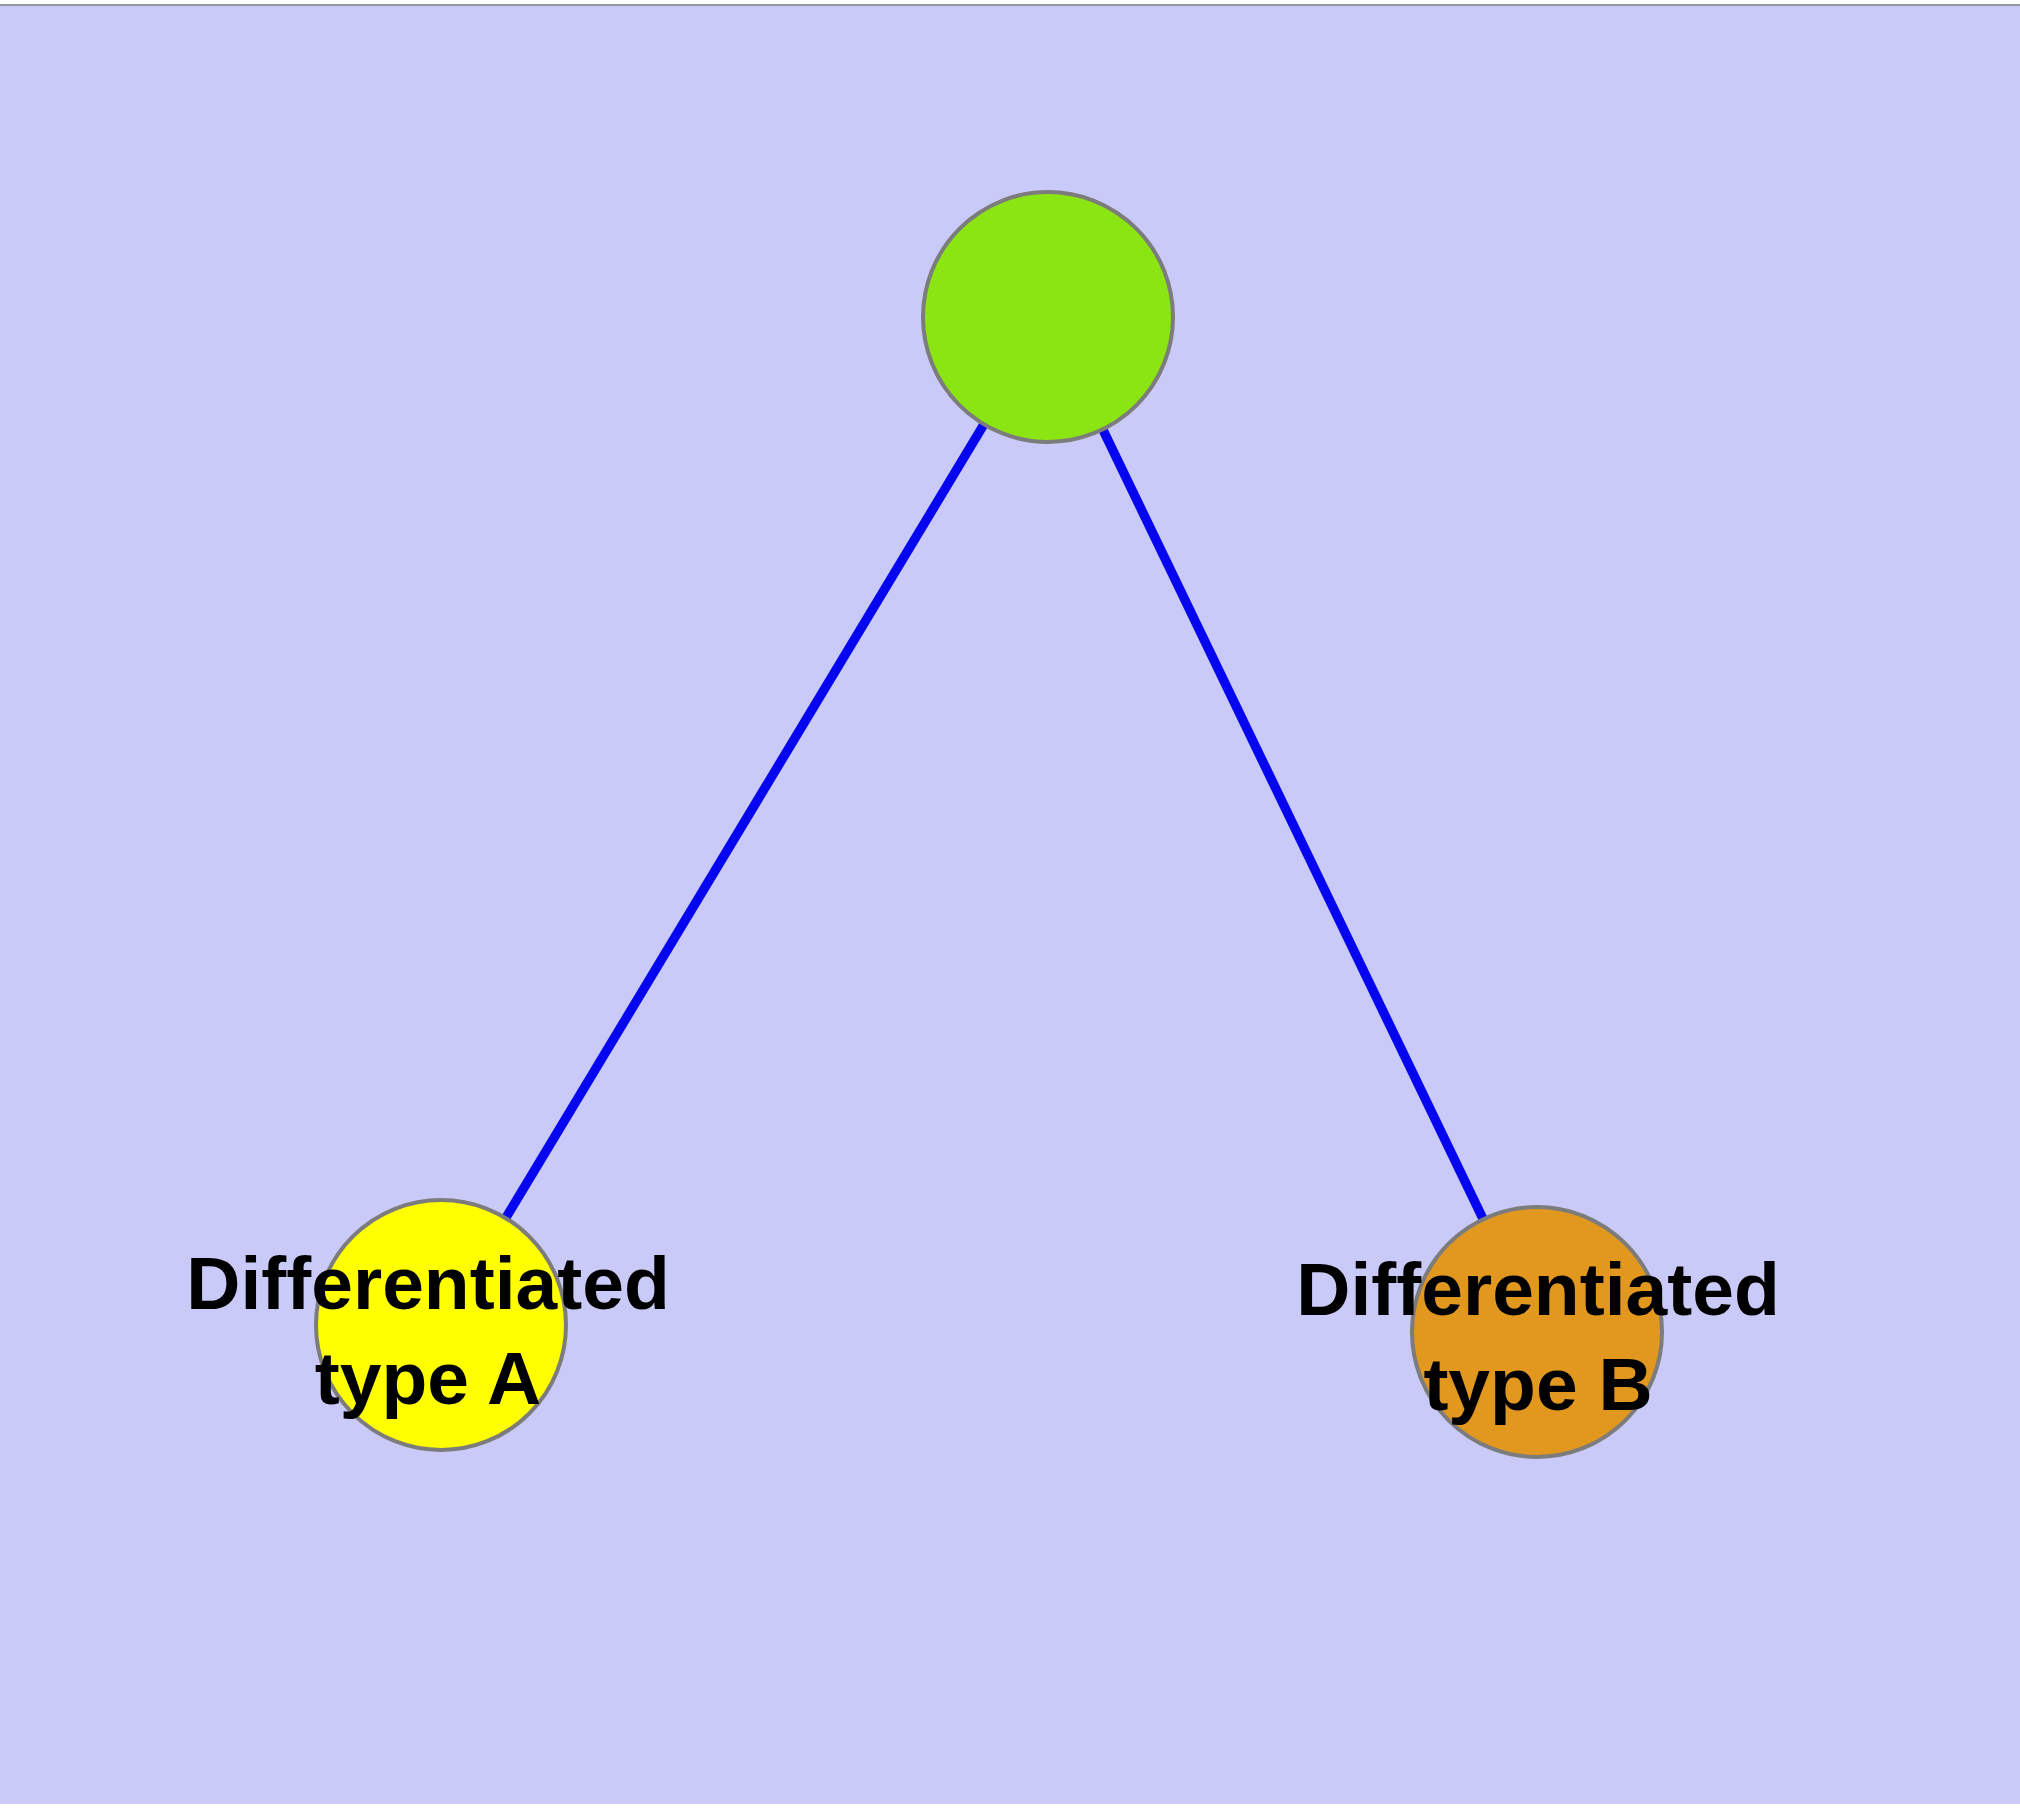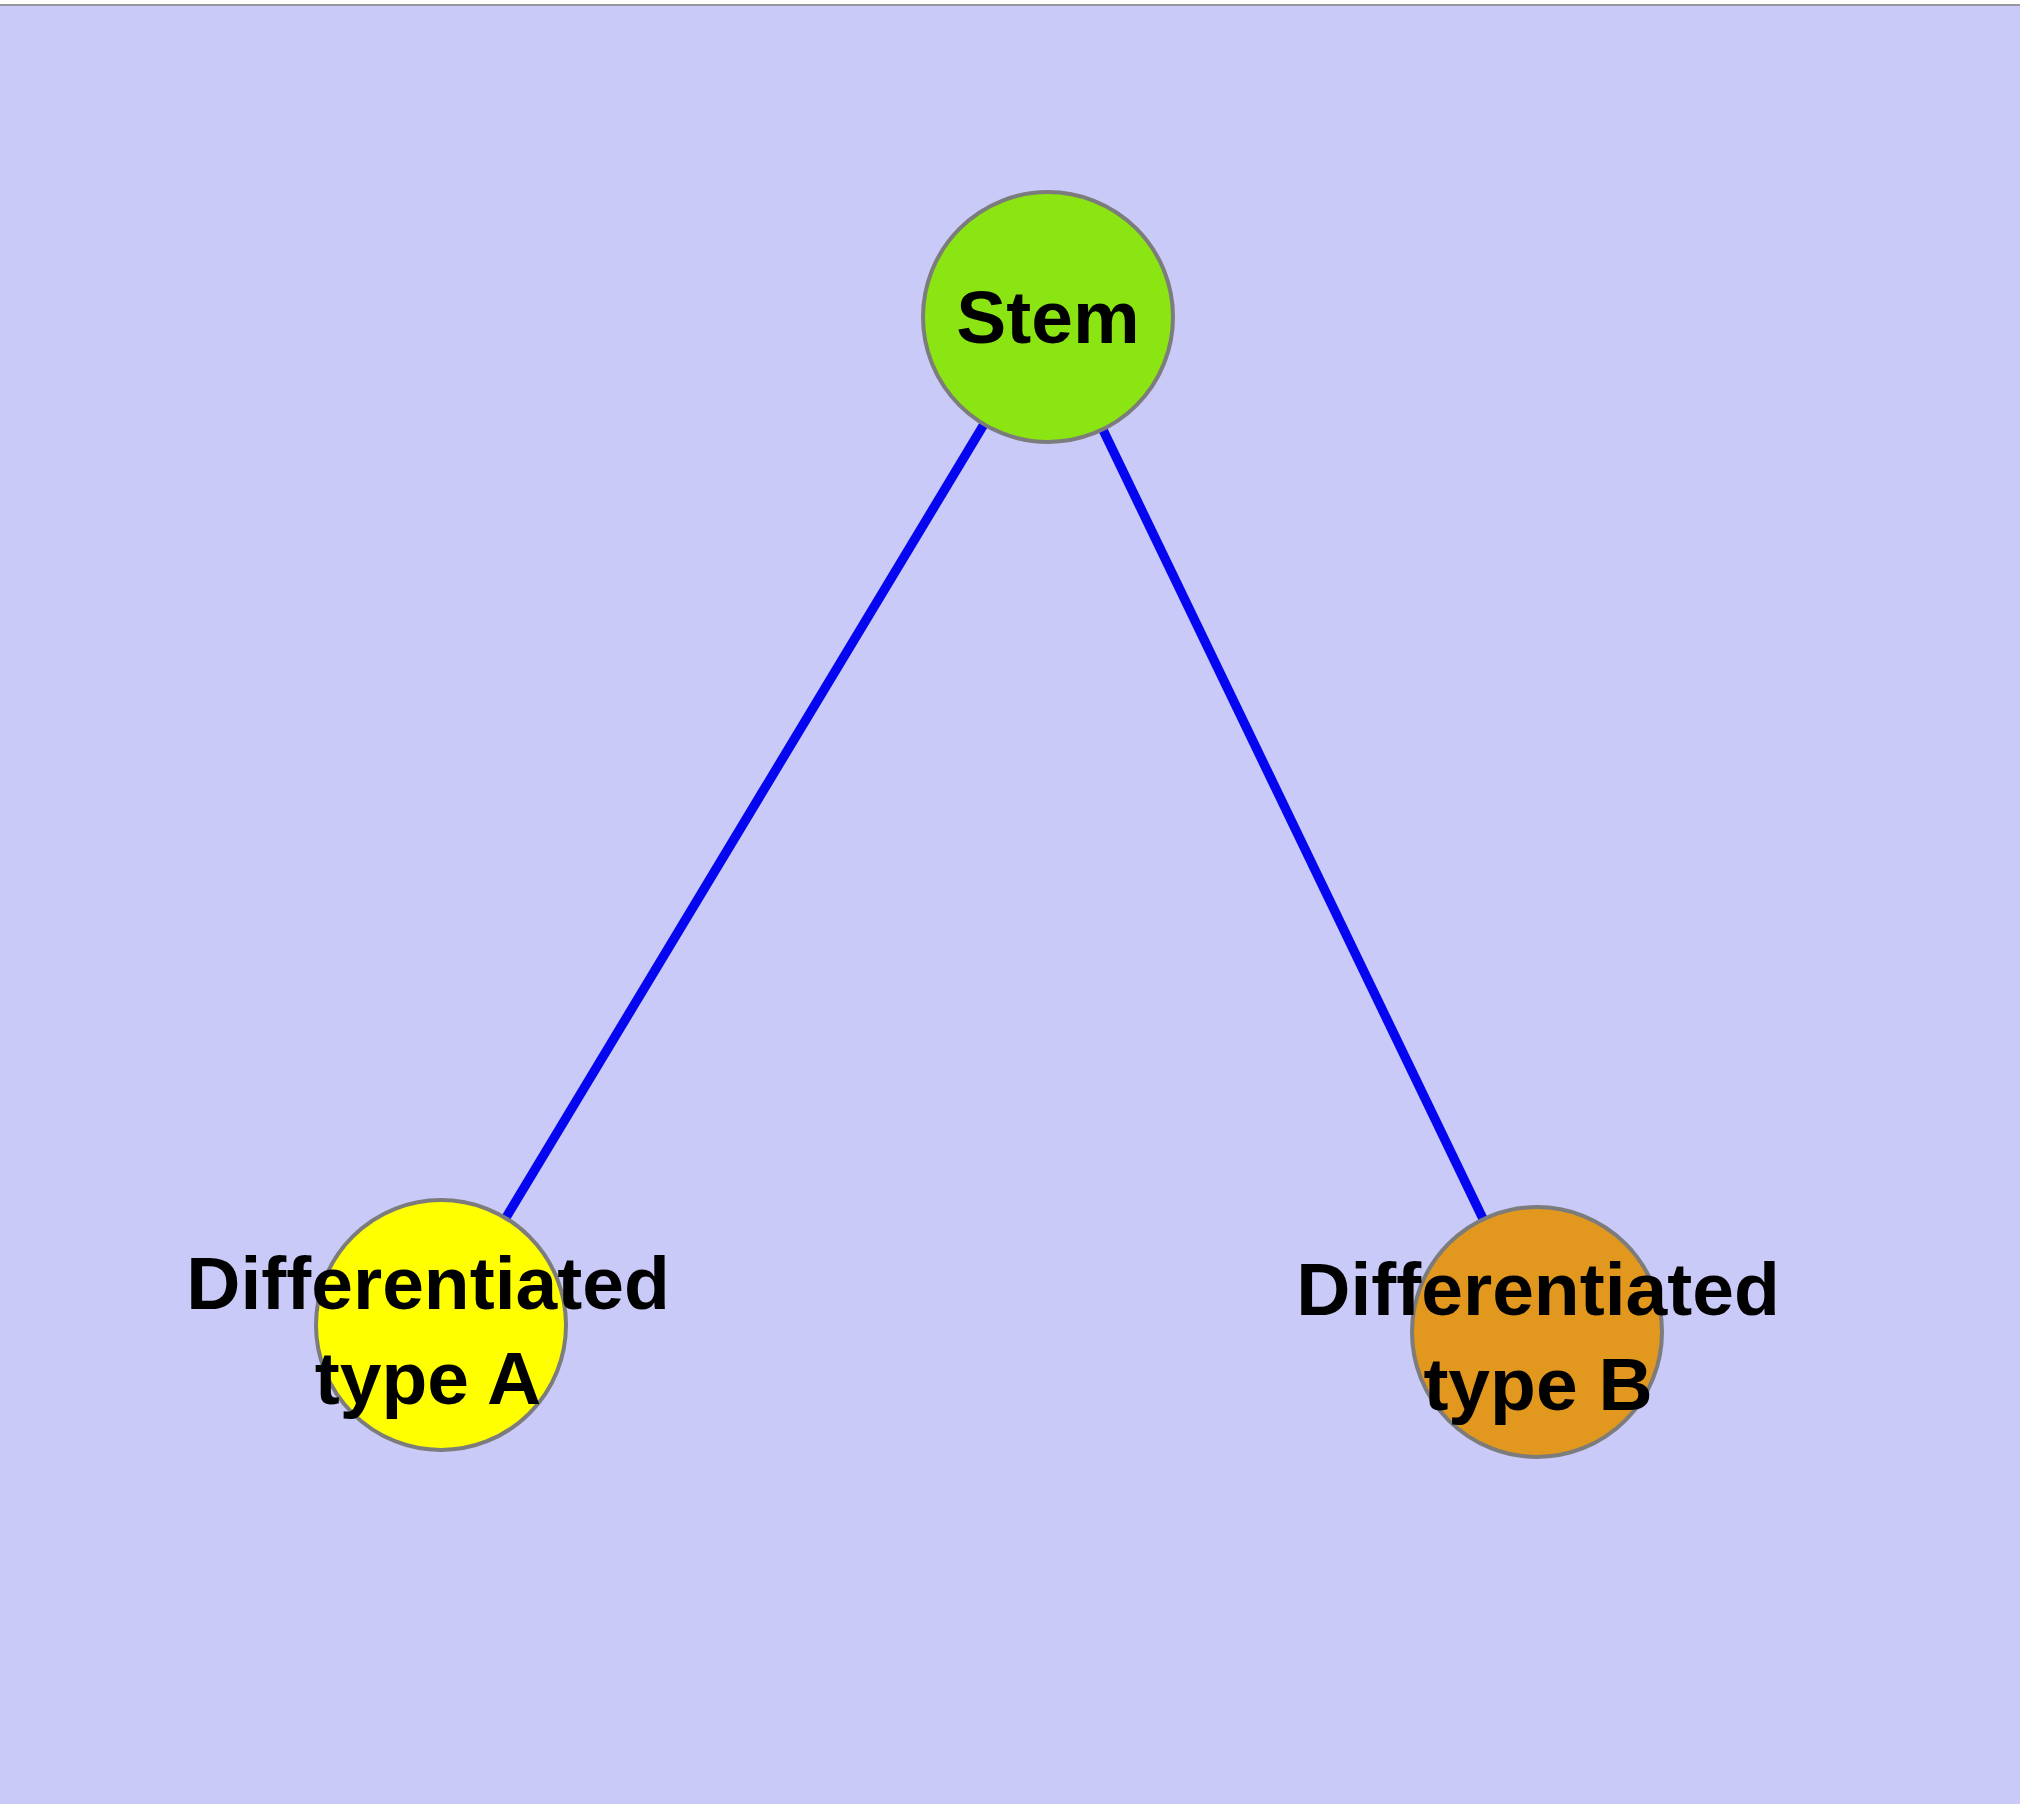--- a/index.html
+++ b/index.html
@@ -88,21 +88,20 @@
 
   <svg class="edges-layer" viewBox="0 0 2384 2138" xmlns="http://www.w3.org/2000/svg">
     <line class="edge" x1="1237" y1="374" x2="520" y2="1564"></line>
     <line class="edge" x1="1237" y1="374" x2="1814" y2="1572"></line>
   </svg>
 
   <div class="node node-stem"></div>
   <div class="node node-type-a"></div>
   <div class="node node-type-b"></div>
 
-  <div class="node-label label-stem">Stem</div>
 
   <div class="node-label label-type-a">Differentiated
 type A</div>
 
   <div class="node-label label-type-b">Differentiated
 type B</div>
 
 </div>
 
 

